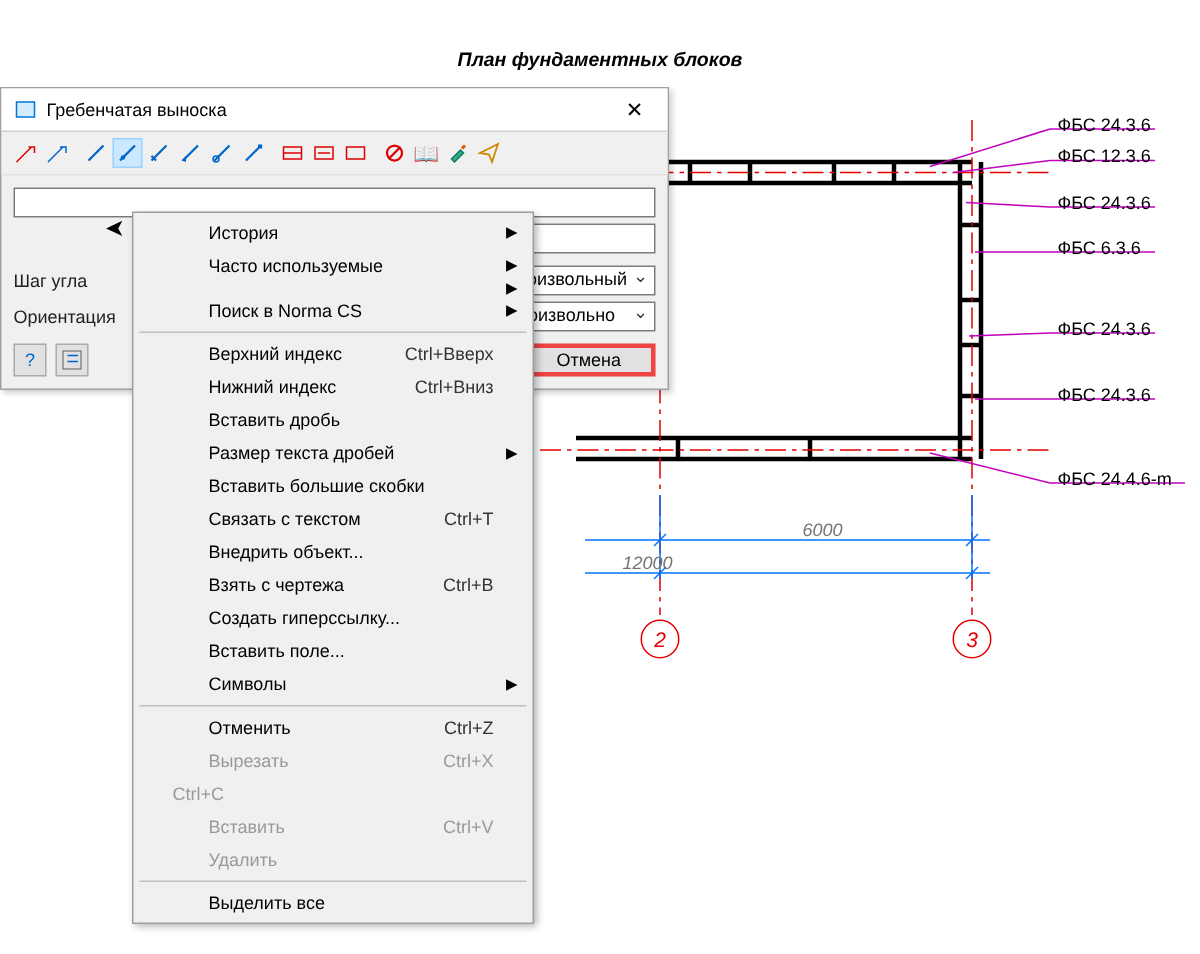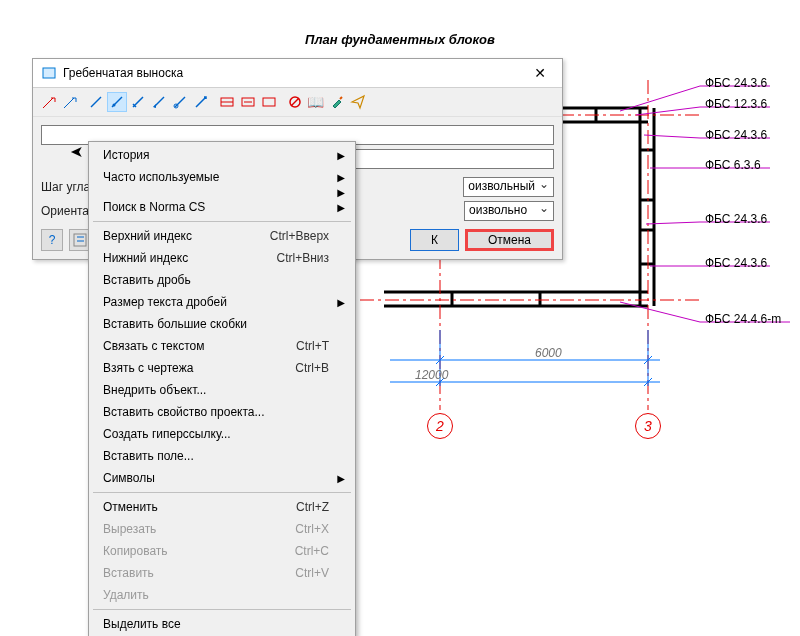--- a/index.html
+++ b/index.html
@@ -8,21 +8,21 @@
   .drawing-title { position: absolute; top: 32px; left: 0; width: 100%; text-align: center; font-style: italic; font-size: 13px; font-weight: bold; }
   
   
   .cad-layer { position: absolute; top: 0; left: 0; width: 800px; height: 636px; pointer-events: none; }
   .cad-layer line { shape-rendering: geometricPrecision; }
   .cad-label { position: absolute; font-size: 12px; color: #000; white-space: nowrap; }
   .dim-label { position: absolute; color: #737373; font-style: italic; font-size: 12px; }
   .axis-circle { position: absolute; width: 26px; height: 26px; border: 1.5px solid #e50000; border-radius: 50%; display: flex; align-items: center; justify-content: center; color: #e50000; font-style: italic; font-size: 14px; }
   
   
-  .dialog { position: absolute; top: 58px; left: 32px; width: 531px; background: #f0f0f0; border: 1px solid #a0a0a0; box-shadow: 2px 2px 4px rgba(0,0,0,0.2); }
+  .dialog { position: absolute; top: 58px; left: 0; width: 446px; background: #f0f0f0; border: 1px solid #a0a0a0; box-shadow: 2px 2px 4px rgba(0,0,0,0.2); }
   .titlebar { display: flex; align-items: center; padding: 6px 8px; background: #fff; border-bottom: 1px solid #d0d0d0; }
   .titlebar-icon { width: 16px; height: 16px; margin-right: 6px; display: flex; align-items: center; justify-content: center; }
   .titlebar-text { flex: 1; font-size: 12px; }
   .close-x { width: 28px; text-align: center; font-size: 14px; cursor: pointer; }
   
   .toolbar { display: flex; gap: 2px; padding: 4px 6px; background: #f0f0f0; border-bottom: 1px solid #e0e0e0; flex-wrap: wrap; }
   .tool-group { display: flex; gap: 1px; padding-right: 4px; }
   .tool-btn { width: 20px; height: 20px; display: flex; align-items: center; justify-content: center; cursor: pointer; border: 1px solid transparent; }
   .tool-btn.active { background: #cce8ff; border: 1px solid #99d1ff; }
   .tool-btn svg, .tool-btn span { width: 16px; height: 16px; font-size: 14px; display:flex; align-items:center; justify-content:center; }
@@ -35,21 +35,21 @@
   .dropdown::after { content: "⌄"; position: absolute; right: 4px; top: -1px; font-size: 12px; color: #333; }
   .bottom-row { display: flex; align-items: center; gap: 6px; padding-top: 4px; }
   .help-btn { width: 22px; height: 22px; border: 1px solid #adadad; background: #e1e1e1; display: flex; align-items: center; justify-content: center; cursor: pointer; font-size: 12px; }
   .ok-btn, .cancel-btn { height: 22px; padding: 0 20px; border: 3px solid #ef4444; background: #e1e1e1; cursor: pointer; font-size: 12px; }
   .ok-btn { border: 1.5px solid #1a6fd4; }
   
   
   .context-menu { position: absolute; top: 141px; left: 88px; width: 268px; background: #f0f0f0; border: 1px solid #a0a0a0; box-shadow: 2px 2px 5px rgba(0,0,0,0.3); padding: 2px; z-index: 100; }
   .menu-item { display: flex; align-items: center; padding: 4px 24px 4px 12px; cursor: pointer; font-size: 12px; position: relative; }
   .menu-item.disabled { color: #999; }
-  .menu-label { flex: 1; }
+  .menu-label { flex: 1; margin-left: 36px; }
   .menu-shortcut { color: #333; font-size: 12px; }
   .menu-item.disabled .menu-shortcut { color: #999; margin-left: 12px; }
   .menu-arrow { position: absolute; right: 8px; font-size: 10px; }
   .menu-sep { height: 1px; background: #c0c0c0; margin: 3px 2px; }
   
   .cursor { position: absolute; top: 142px; left: 70px; pointer-events: none; font-size: 16px; z-index: 200; transform: scaleX(-1); }
 </style>
 </head>
 <body>
 
@@ -294,28 +294,25 @@
       <span class="menu-arrow">▶</span>
     </div>
     <div class="menu-item">
       <span class="menu-label">Вставить большие скобки</span>
     </div>
     <div class="menu-item">
       <span class="menu-label">Связать с текстом</span>
       <span class="menu-shortcut">Ctrl+T</span>
     </div>
     <div class="menu-item">
+      <span class="menu-label">Внедрить объект...</span>
+    </div>
+    <div class="menu-item">
       <span class="menu-label">Взять с чертежа</span>
       <span class="menu-shortcut">Ctrl+B</span>
-    </div>
-    <div class="menu-item">
-      <span class="menu-label">Внедрить объект...</span>
-    </div>
-    <div class="menu-item">
-      <span class="menu-label">Вставить свойство проекта...</span>
     </div>
     <div class="menu-item">
       <span class="menu-label">Создать гиперссылку...</span>
     </div>
     <div class="menu-item">
       <span class="menu-label">Вставить поле...</span>
     </div>
     <div class="menu-item">
       <span class="menu-label">Символы</span>
       <span class="menu-arrow">▶</span>
@@ -323,21 +320,20 @@
     <div class="menu-sep"></div>
     <div class="menu-item">
       <span class="menu-label">Отменить</span>
       <span class="menu-shortcut">Ctrl+Z</span>
     </div>
     <div class="menu-item disabled">
       <span class="menu-label">Вырезать</span>
       <span class="menu-shortcut">Ctrl+X</span>
     </div>
     <div class="menu-item disabled">
-      <span class="menu-label">Копировать</span>
       <span class="menu-shortcut">Ctrl+C</span>
     </div>
     <div class="menu-item disabled">
       <span class="menu-label">Вставить</span>
       <span class="menu-shortcut">Ctrl+V</span>
     </div>
     <div class="menu-item disabled">
       <span class="menu-label">Удалить</span>
     </div>
     <div class="menu-sep"></div>

